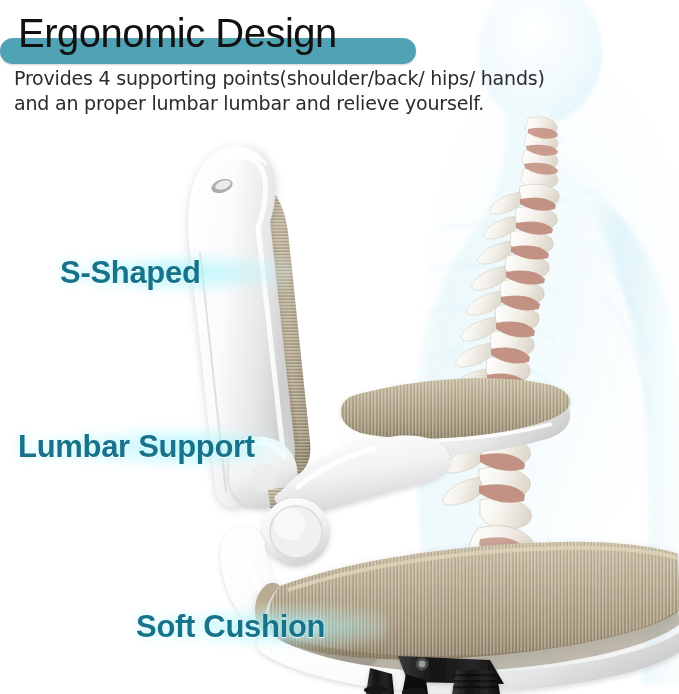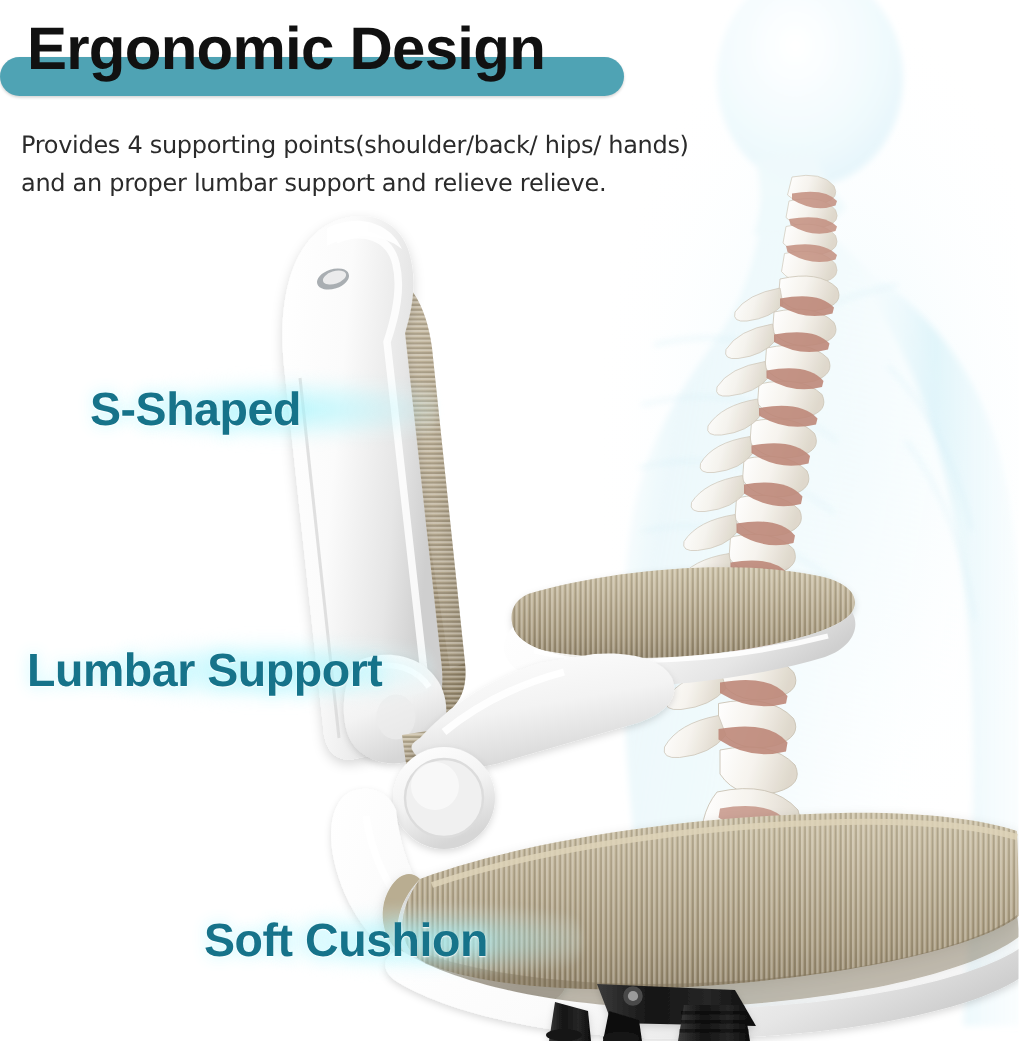--- a/index.html
+++ b/index.html
@@ -19,27 +19,27 @@
 
   .title-wrap { position:absolute; left:18px; top:8px; height:52px; }
   .title-pill {
     position:absolute; left:-18px; top:30px;
     width:416px; height:26px;
     background:#4FA3B4; border-radius:13px;
     box-shadow:0 1px 2px rgba(0,0,0,.18);
   }
   .title-text {
     position:relative;
-    font-size:40px; font-weight:bold; letter-spacing:-.5px;
+    font-size:40px; font-weight:normal; letter-spacing:-.5px;
     color:#111111; line-height:50px; white-space:nowrap;
   }
 
   .subtitle {
-    position:absolute; left:14px; top:84px; width:560px;
-    font-size:16px; line-height:25px; color:#2b2b2b;
+    position:absolute; left:14px; top:66px; width:560px;
+    font-size:19px; line-height:25px; color:#2b2b2b;
     font-family:"DejaVu Sans", sans-serif;
     letter-spacing:-.2px;
   }
 
   
   .callout { position:absolute; height:74px; z-index:35; display:flex; align-items:center; }
   .callout .glow-bar {
     position:absolute; left:0; top:6px; height:62px; border-radius:31px;
     background:radial-gradient(ellipse 58% 50% at 62% 50%,
         rgba(150,243,252,.62) 0%,
@@ -400,21 +400,21 @@
     </g>
   </svg>
 
   <div class="header">
     <div class="title-wrap">
       <div class="title-pill"></div>
       <div class="title-text">Ergonomic Design</div>
     </div>
     <div class="subtitle">
       <div>Provides 4 supporting points(shoulder/back/ hips/ hands)</div>
-      <div>and an proper lumbar support and relieve relieve.</div>
+      <div>and an proper lumbar lumbar and relieve yourself.</div>
     </div>
   </div>
 
   <div class="callout" id="co-s">
     <div class="glow-bar"></div>
     <div class="lbl">S-Shaped</div>
   </div>
   <div class="ring" id="ring-s"></div>
 
   <div class="callout" id="co-l">

